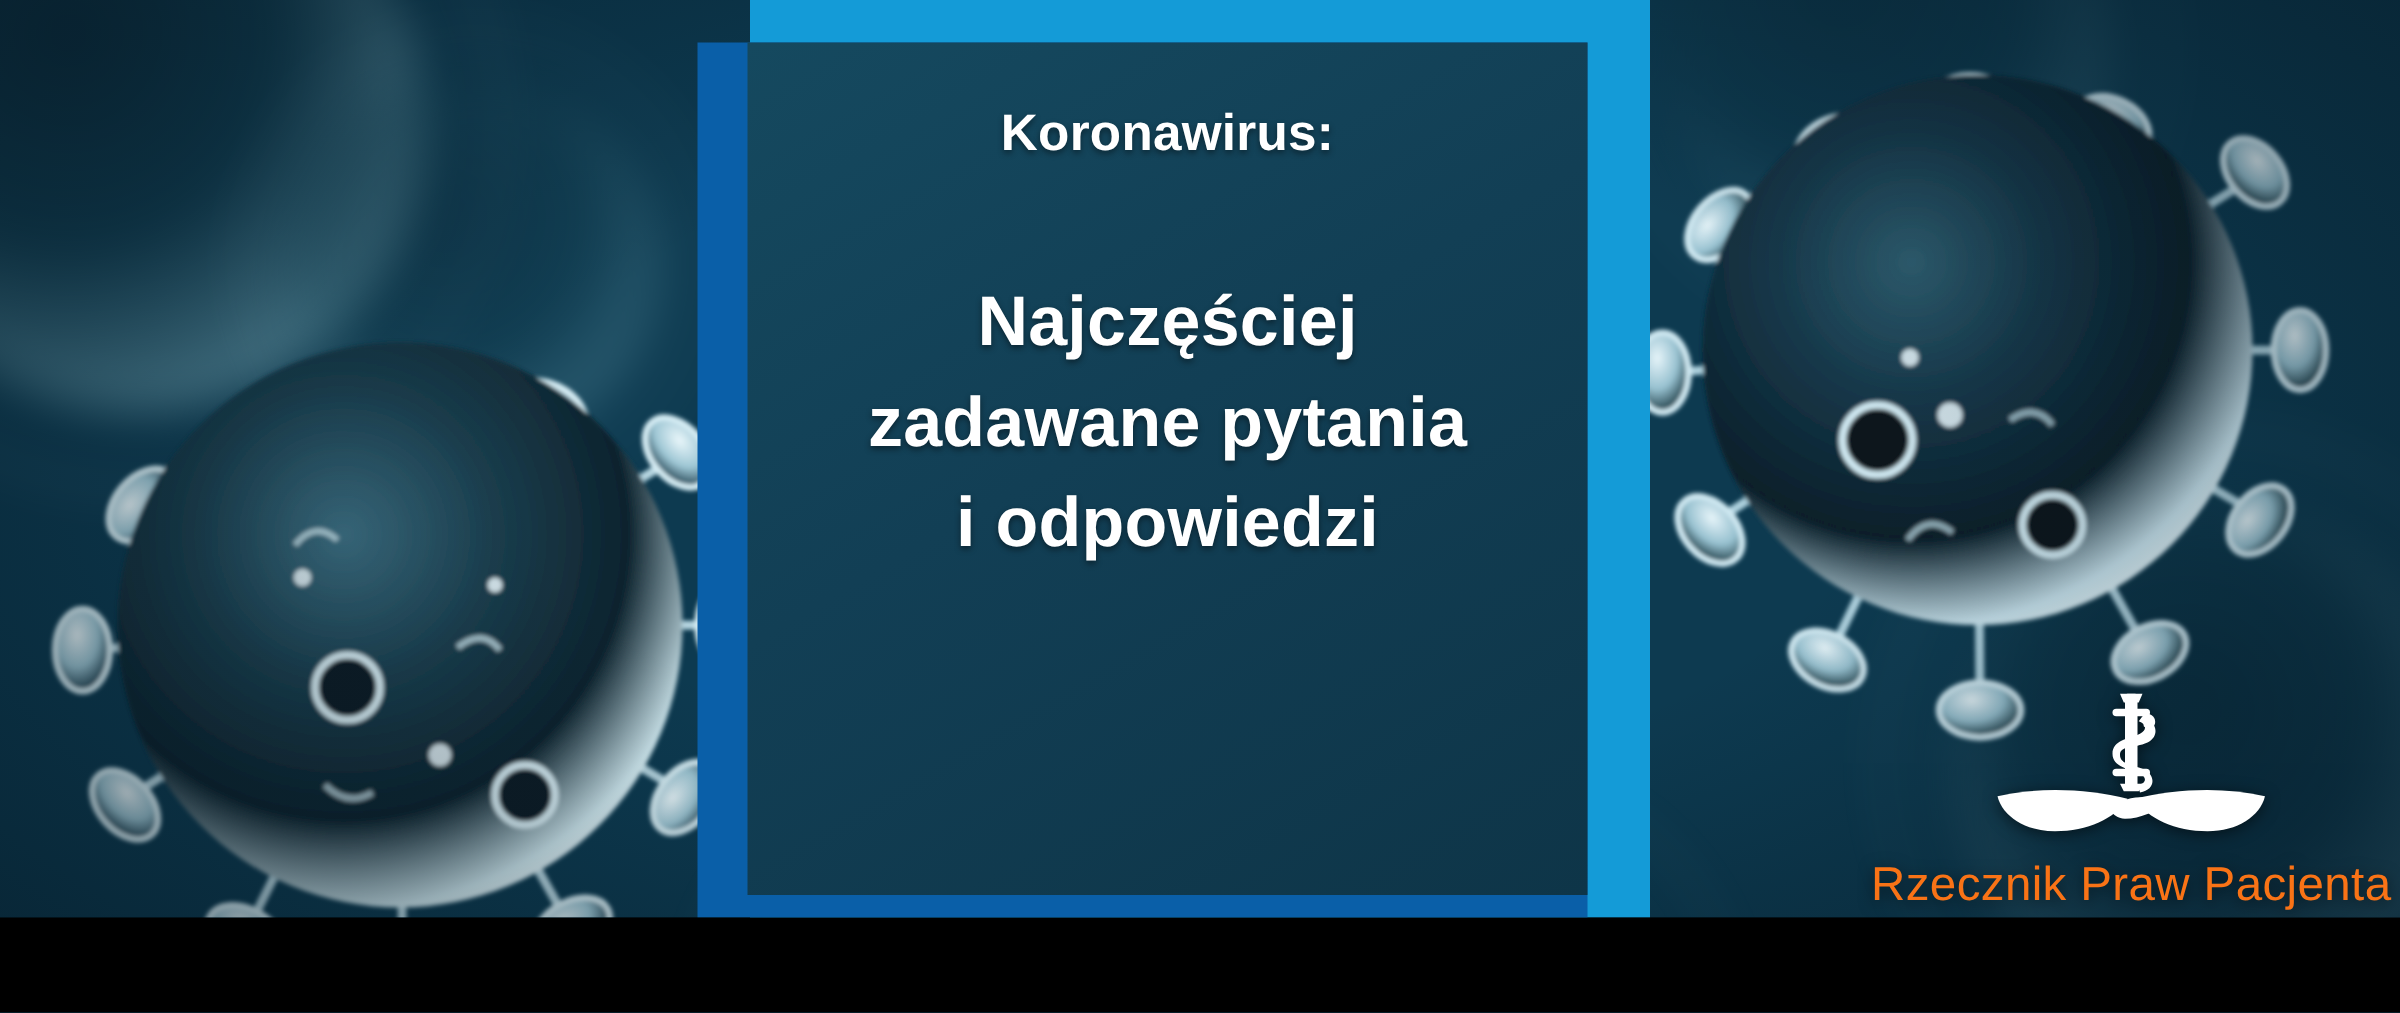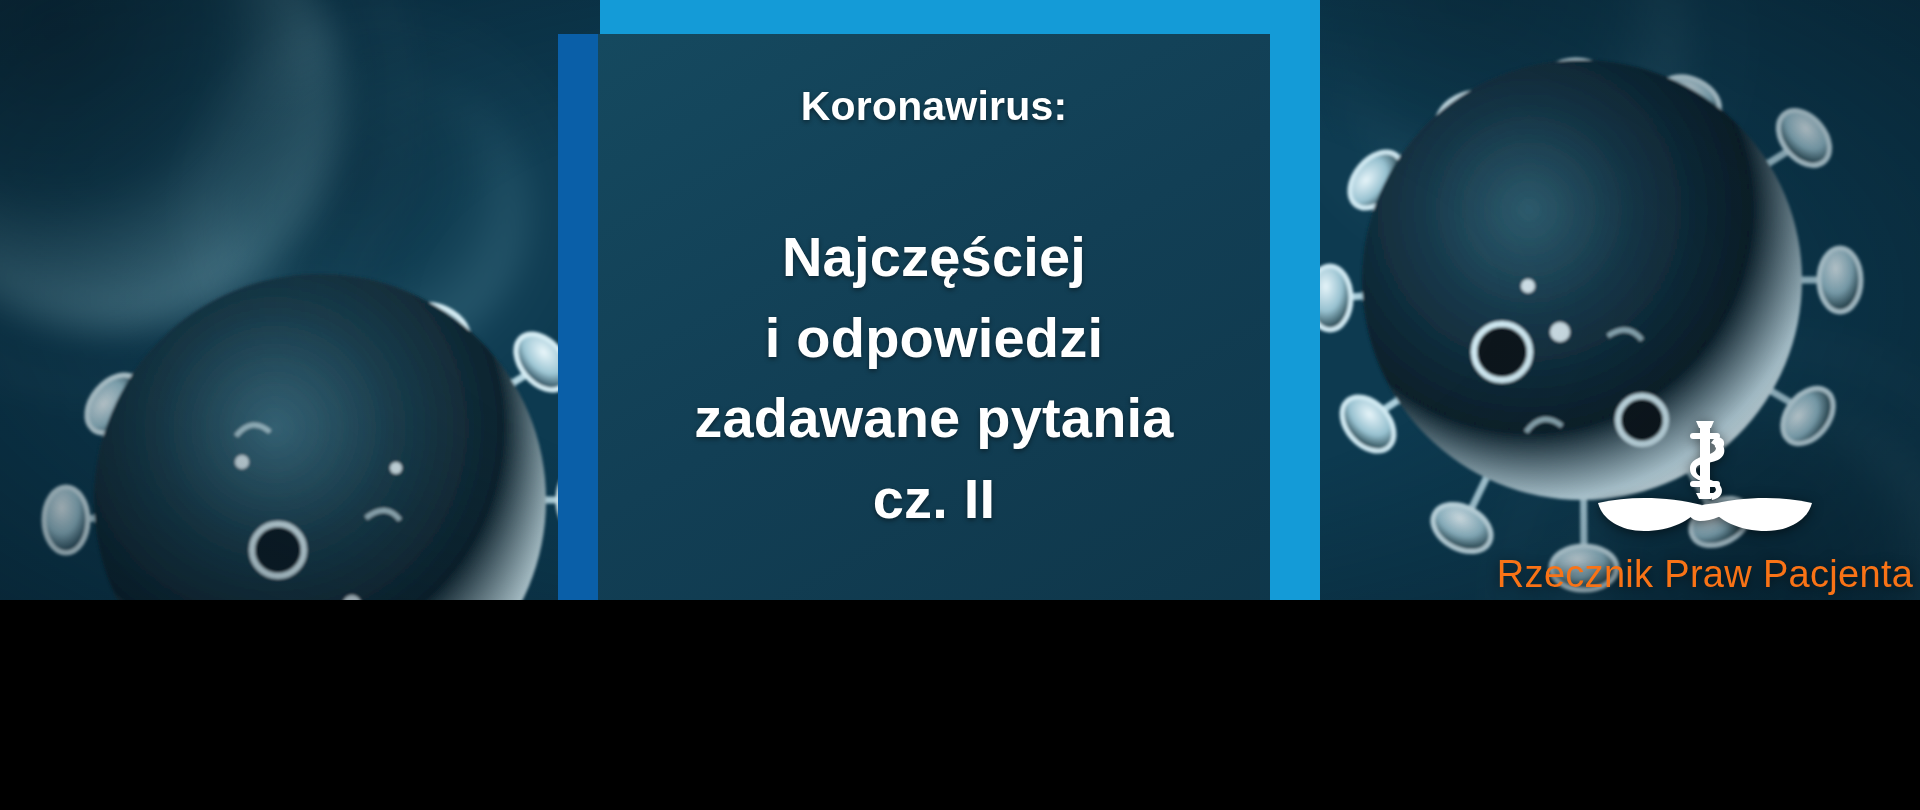--- a/index.html
+++ b/index.html
@@ -7,21 +7,21 @@
     padding: 0;
     background: #000;
   }
   body {
     font-family: "Liberation Sans", sans-serif;
   }
 
   #poster {
     position: relative;
     width: 1920px;
-    height: 600px;
+    height: 734px;
     overflow: hidden;
     background: #0d3a50;
   }
 
   
   .bg-base {
     position: absolute;
     inset: 0;
     background:
       radial-gradient(ellipse 60% 75% at 16% 58%, #4e7f96 0%, #2b6179 34%, #14455d 62%, #0c3044 100%),
@@ -287,23 +287,22 @@
   <div class="bg-vignette"></div>
 
   <div class="cyan-stripe"></div>
   <div class="blue-frame"></div>
   <div class="dark-panel"></div>
 
   <div class="text-stack">
     <div class="line-title">Koronawirus:</div>
     <div class="line-spacer"></div>
     <div class="line-body">Najczęściej</div>
+    <div class="line-body">zadawane pytania</div>
     <div class="line-body">i odpowiedzi</div>
-    <div class="line-body">zadawane pytania</div>
-    <div class="line-body">cz. II</div>
   </div>
 
   <div class="logo">
     <svg class="logo-mark" width="230" height="132" viewBox="0 0 230 132">
       <g fill="#ffffff">
 
         <rect x="110" y="2" width="10" height="76" rx="2"></rect>
 
         <path d="M106 2 h18 l-3 7 h-12 z"></path>
         <path d="M106 74 h18 l-3 6 h-12 z"></path>

